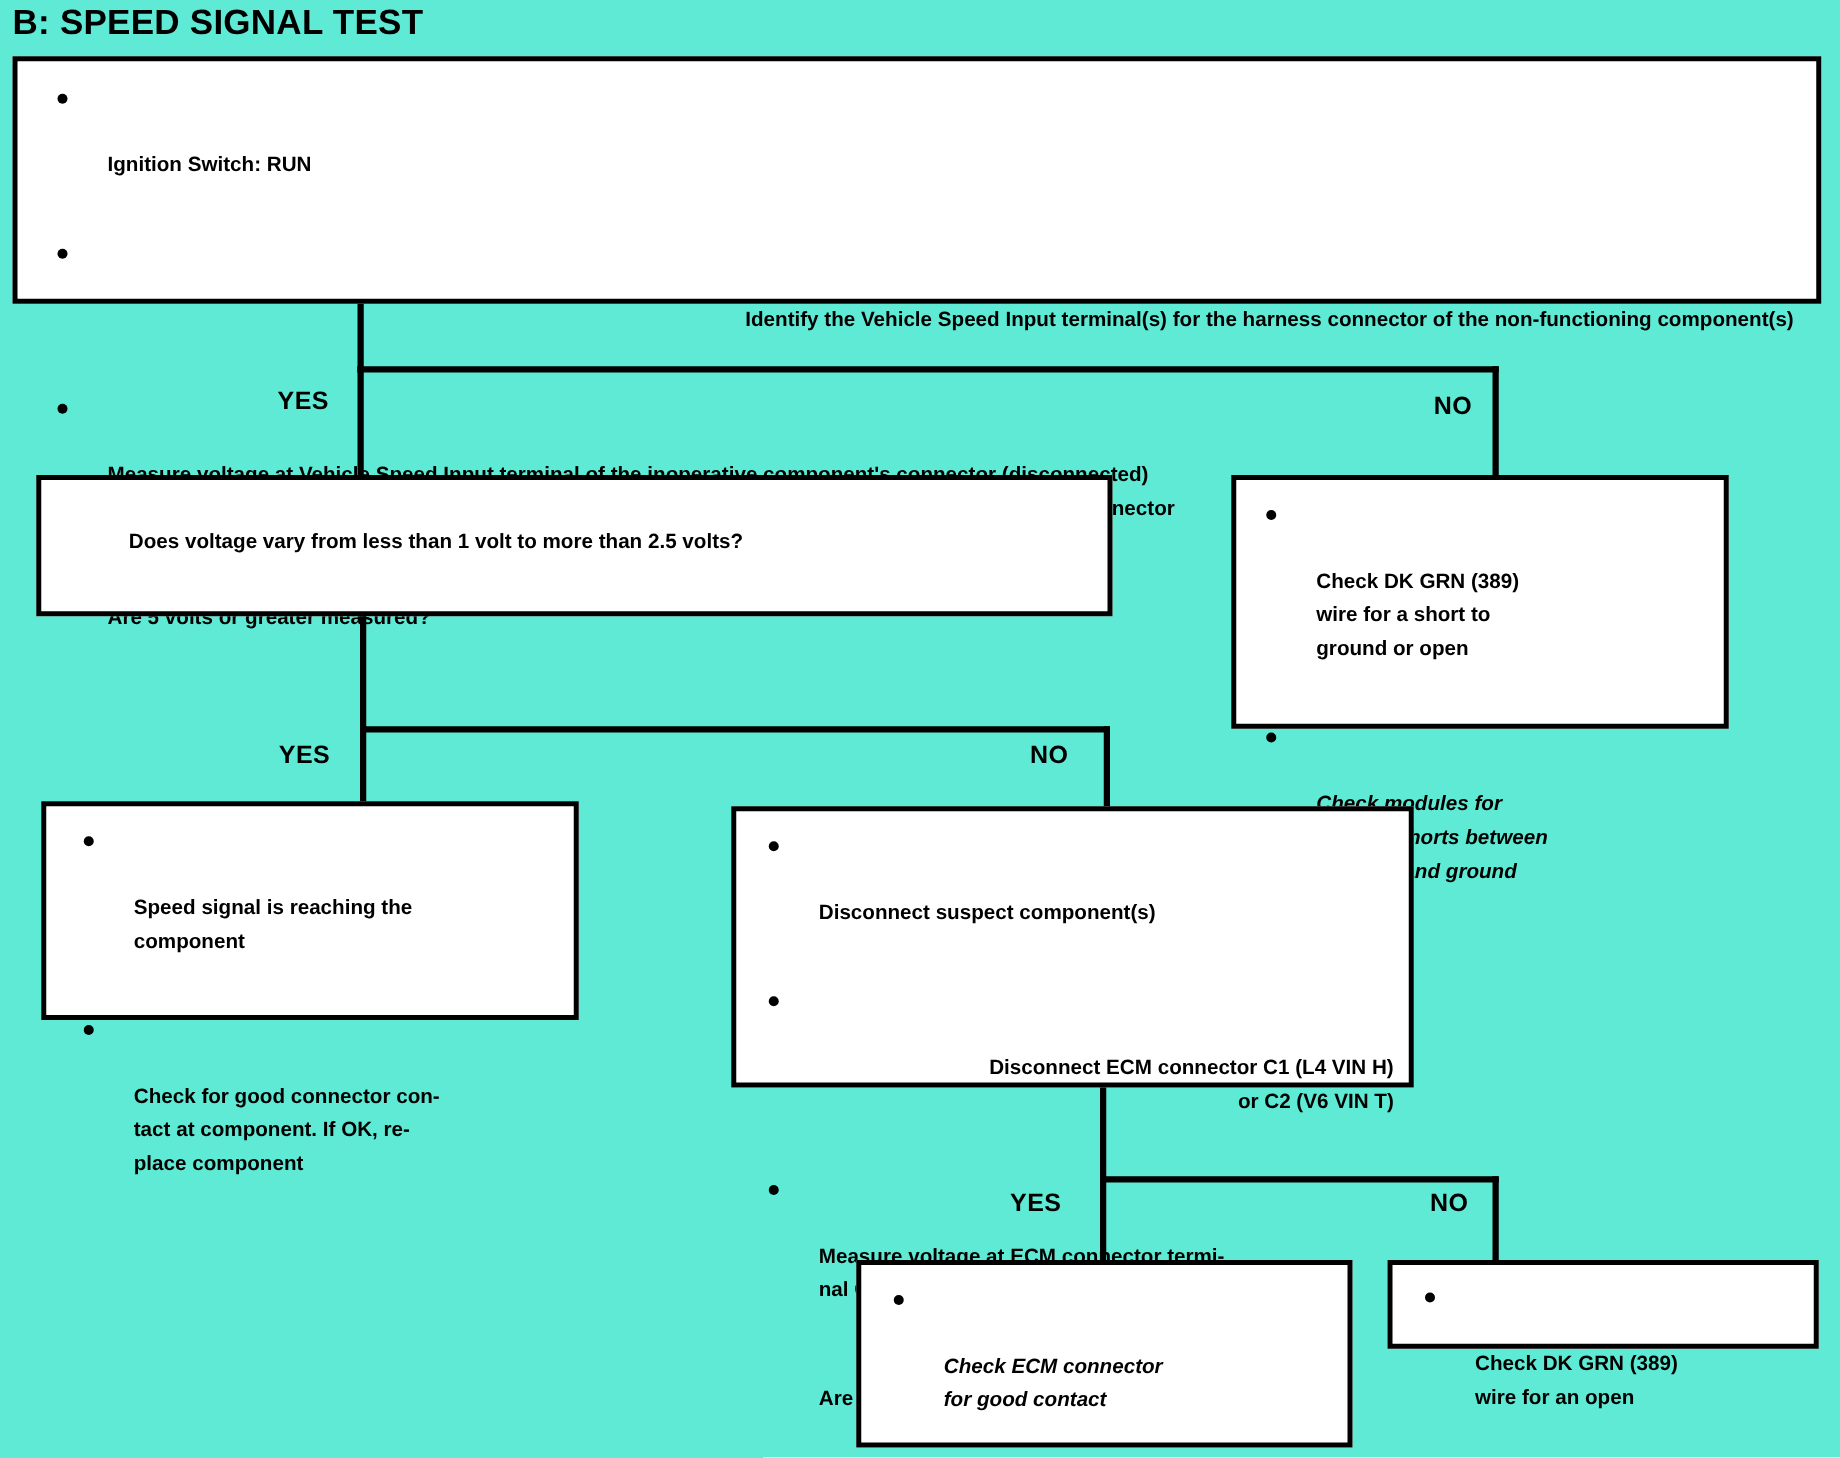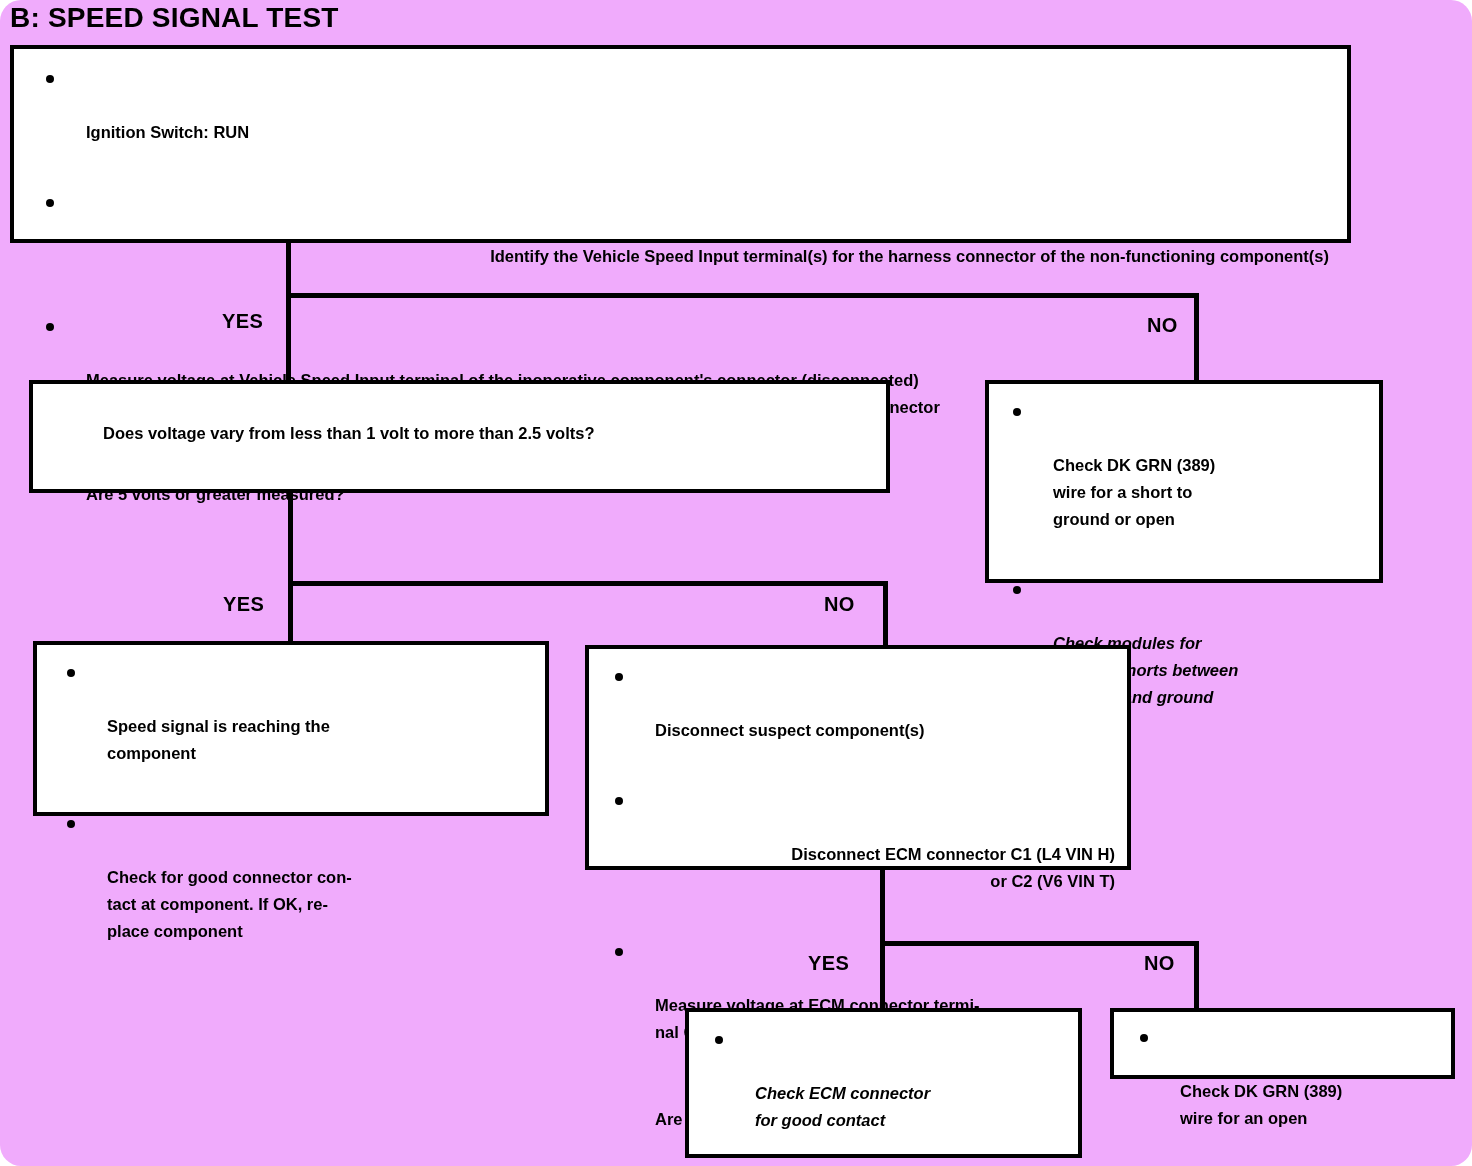--- a/index.html
+++ b/index.html
@@ -8,23 +8,22 @@
     background: #ffffff;
   }
   body {
     font-family: "Liberation Sans", "DejaVu Sans", sans-serif;
     color: #000000;
   }
   #canvas {
     position: relative;
     width: 1472px;
     height: 1166px;
-    background: #f0abfc;
+    background: #5eead4;
     overflow: hidden;
-    border-radius: 21px;
   }
   
   .title {
     position: absolute;
     left: 10px;
     top: 2px;
     font-size: 28px;
     font-weight: bold;
     letter-spacing: 0.2px;
     white-space: nowrap;
@@ -80,21 +79,21 @@
     letter-spacing: 0.4px;
   }
 </style>
 </head>
 <body>
 
 <div id="canvas">
 
   <div class="title">B: SPEED SIGNAL TEST</div>
 
-  <div class="box" style="left:10px; top:45px; width:1341px; height:198px;">
+  <div class="box" style="left:10px; top:45px; width:1447px; height:198px;">
     <ul class="bullets" style="padding:16px 18px 0 32px;">
       <li>
         <span class="dot"></span>
         <span class="txt" style="padding-left:40px;">Ignition Switch: RUN</span>
       </li>
       <li>
         <span class="dot"></span>
         <span class="txt" style="padding-left:40px;text-align:right;">Identify the Vehicle Speed Input terminal(s) for the harness connector of the non-functioning component(s)</span>
       </li>
       <li style="margin-bottom:10px;">
@@ -142,21 +141,21 @@
   </div>
 
   <div class="vline" style="left:288px; top:493px; height:92px;"></div>
   <div class="hline" style="left:288px; top:581px; width:600px;"></div>
   <div class="vline" style="left:288px; top:581px; height:62px;"></div>
   <div class="vline" style="left:883px; top:581px; height:66px;"></div>
 
   <div class="blabel" style="left:223px; top:593px;">YES</div>
   <div class="blabel" style="left:824px; top:593px;">NO</div>
 
-  <div class="box" style="left:33px; top:641px; width:516px; height:175px;">
+  <div class="box" style="left:33px; top:641px; width:430px; height:175px;">
     <ul class="bullets" style="padding:14px 12px 0 30px;">
       <li>
         <span class="dot"></span>
         <span class="txt" style="padding-left:40px;">Speed signal is reaching the
 component</span>
       </li>
       <li>
         <span class="dot"></span>
         <span class="txt" style="padding-left:40px;">Check for good connector con-
 tact at component. If OK, re-

